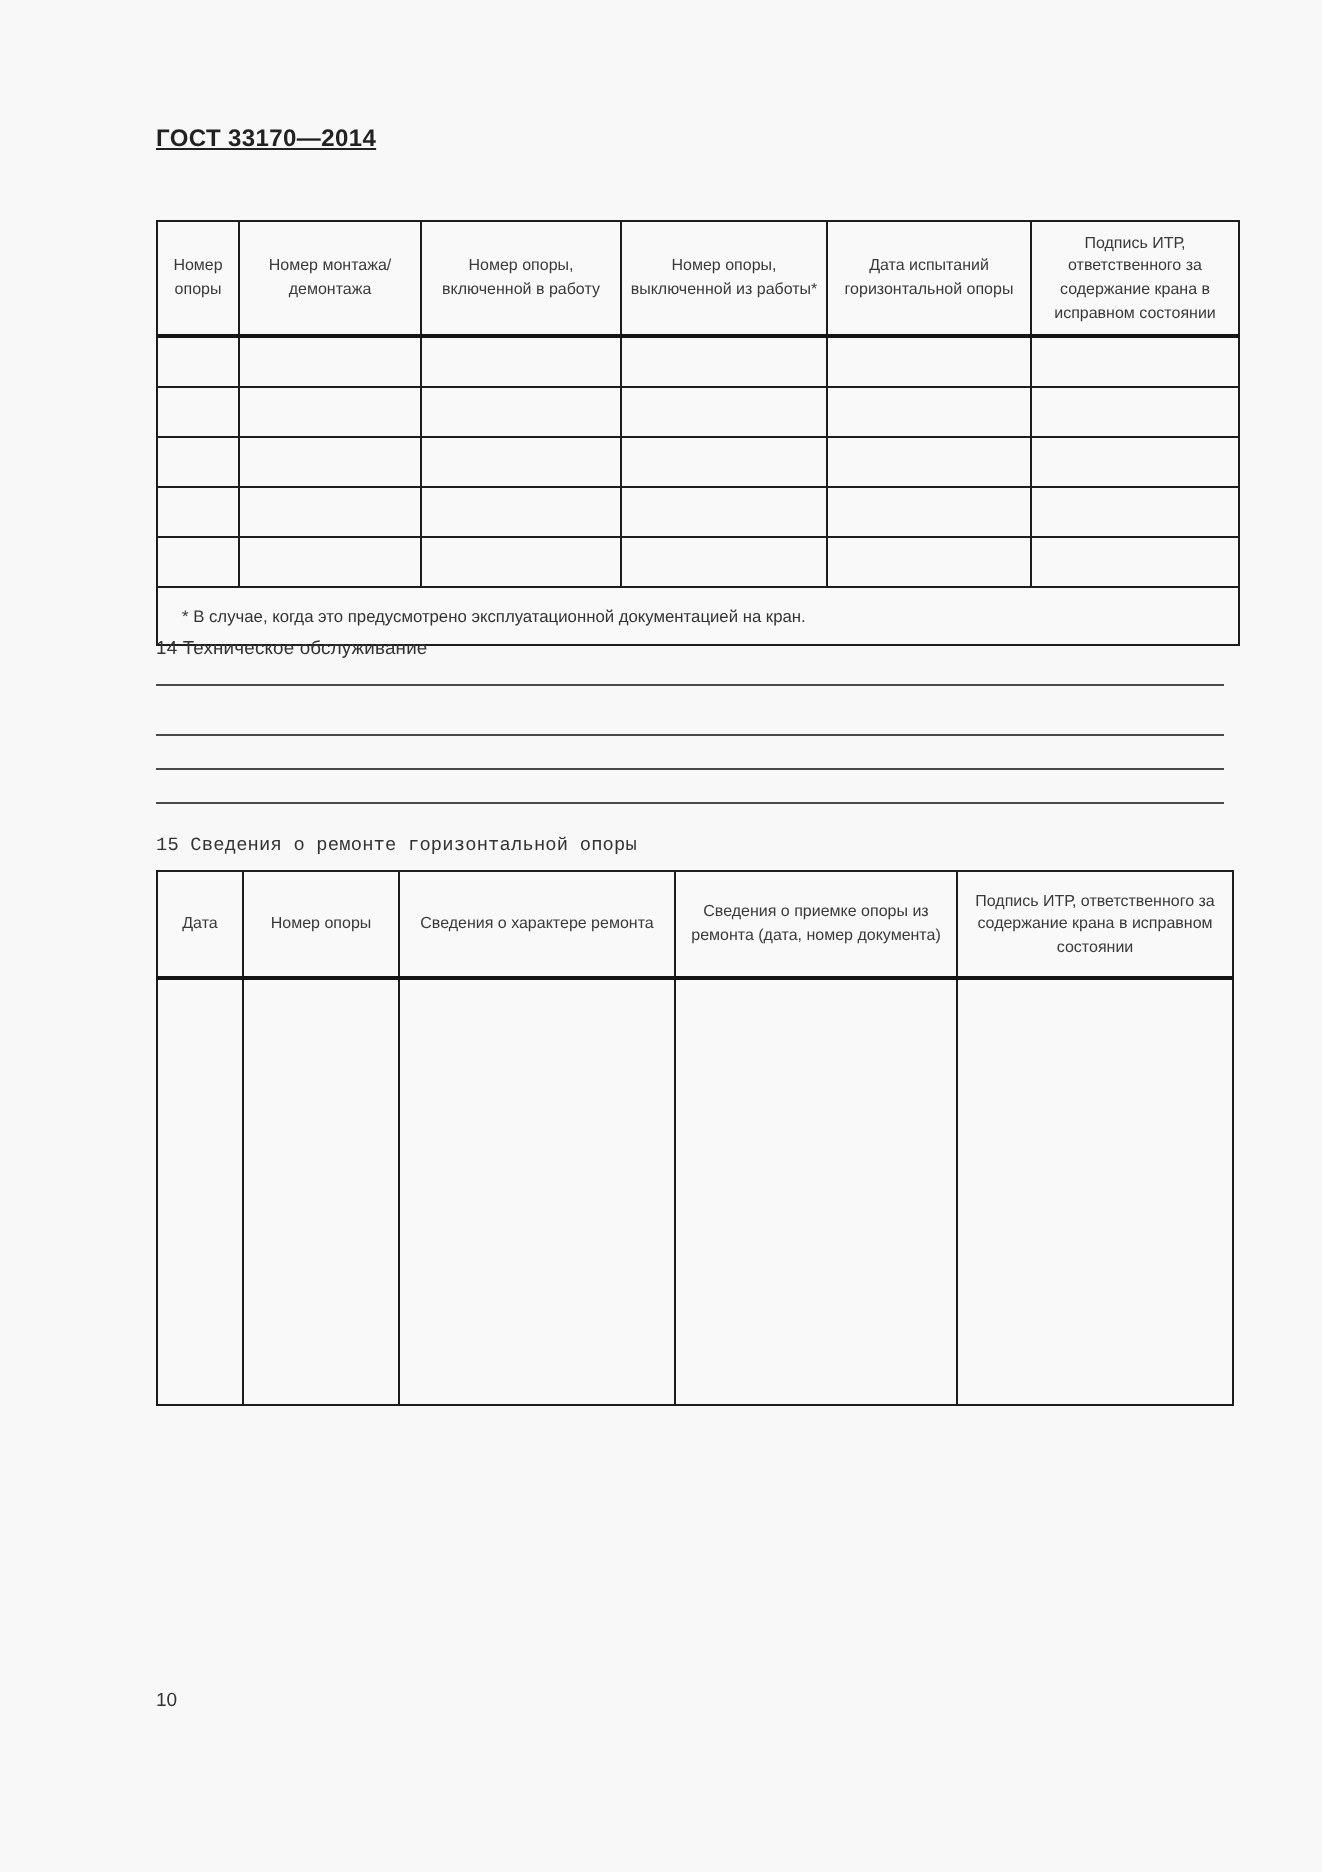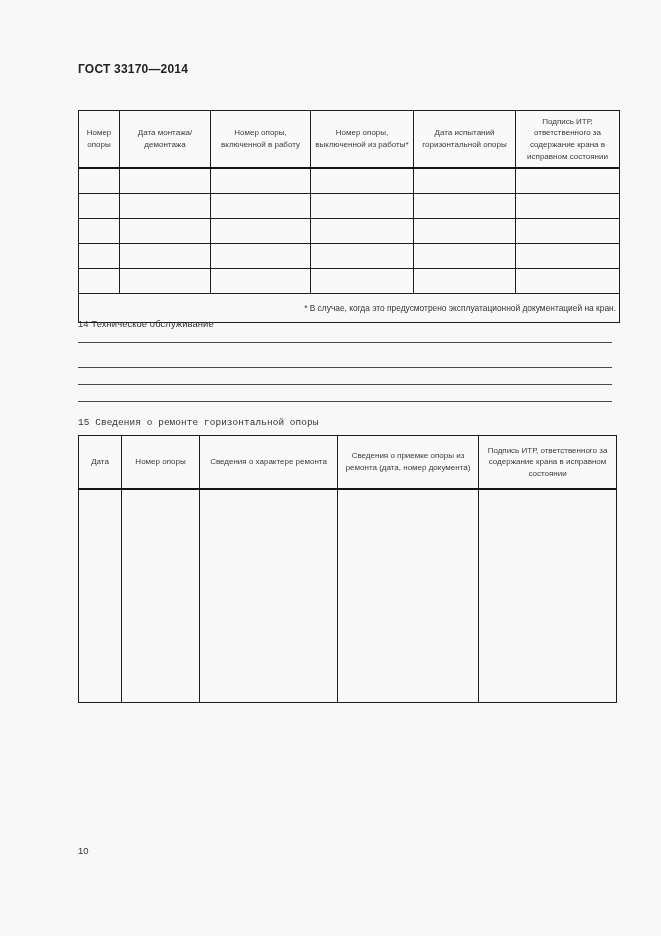--- a/index.html
+++ b/index.html
@@ -8,20 +8,21 @@
     background: #f8f8f8;
     font-family: "Liberation Sans", sans-serif;
     color: #2f2f2f;
   }
   .page { position: relative; width: 661px; height: 936px; overflow: hidden; }
 
   .standard-number {
     position: absolute; left: 78px; top: 62px;
     font-size: 12px; font-weight: bold; color: #222;
     letter-spacing: 0.2px;
+    text-decoration: underline;
   }
   .section-heading {
     position: absolute; left: 78px;
     font-size: 9.4px; color: #333;
     white-space: nowrap; letter-spacing: 0.1px;
   }
   #heading13 { top: 94px; }
   #heading14 { top: 318px; }
   #heading15 { top: 417px; font-family: Liberation Mono, monospace; }
 
@@ -34,21 +35,21 @@
     text-align: center; vertical-align: middle;
     padding: 2px 3px; line-height: 1.45;
     overflow: hidden;
     margin-top: 19px;
   }
   #table1, #table2 { border: 1.5px solid #1a1a1a; }
   tr.header-row th { border-bottom: 2px solid #151515; }
   #table1 tr.header-row th { height: 52px; }
   #table1 tr.empty-row td { height: 20px; }
   #table1 td.footnote-cell {
-    height: 24px; text-align: right; padding-left: 12px;
+    height: 24px; text-align: left; padding-left: 12px;
     font-size: 8.4px; color: #333;
   }
   #table2 tr.header-row th { height: 48px; }
   #table2 tr.empty-row td { height: 208px; }
 
   .rule {
     position: absolute; left: 78px; width: 534px; height: 0;
     border-top: 1px solid #4a4a4a;
   }
   #rule-note { top: 342px; }
@@ -78,21 +79,21 @@
       <col style="width:41px">
         <col style="width:91px">
         <col style="width:100px">
       <col style="width:103px">
         <col style="width:102px">
         <col style="width:104px">
     </colgroup>
     <thead>
       <tr class="header-row">
         <th>Номер опоры</th>
-        <th>Дата монтажа/демонтажа</th>
+        <th>Номер монтажа/демонтажа</th>
         <th>Номер опоры, включенной в работу</th>
         <th>Номер опоры, выключенной из работы*</th>
         <th>Дата испытаний горизонтальной опоры</th>
         <th>Подпись ИТР, ответственного за содержание крана в исправном состоянии</th>
       </tr>
     </thead>
     <tbody>
         <tr class="empty-row">
           <td></td>
           <td></td>

